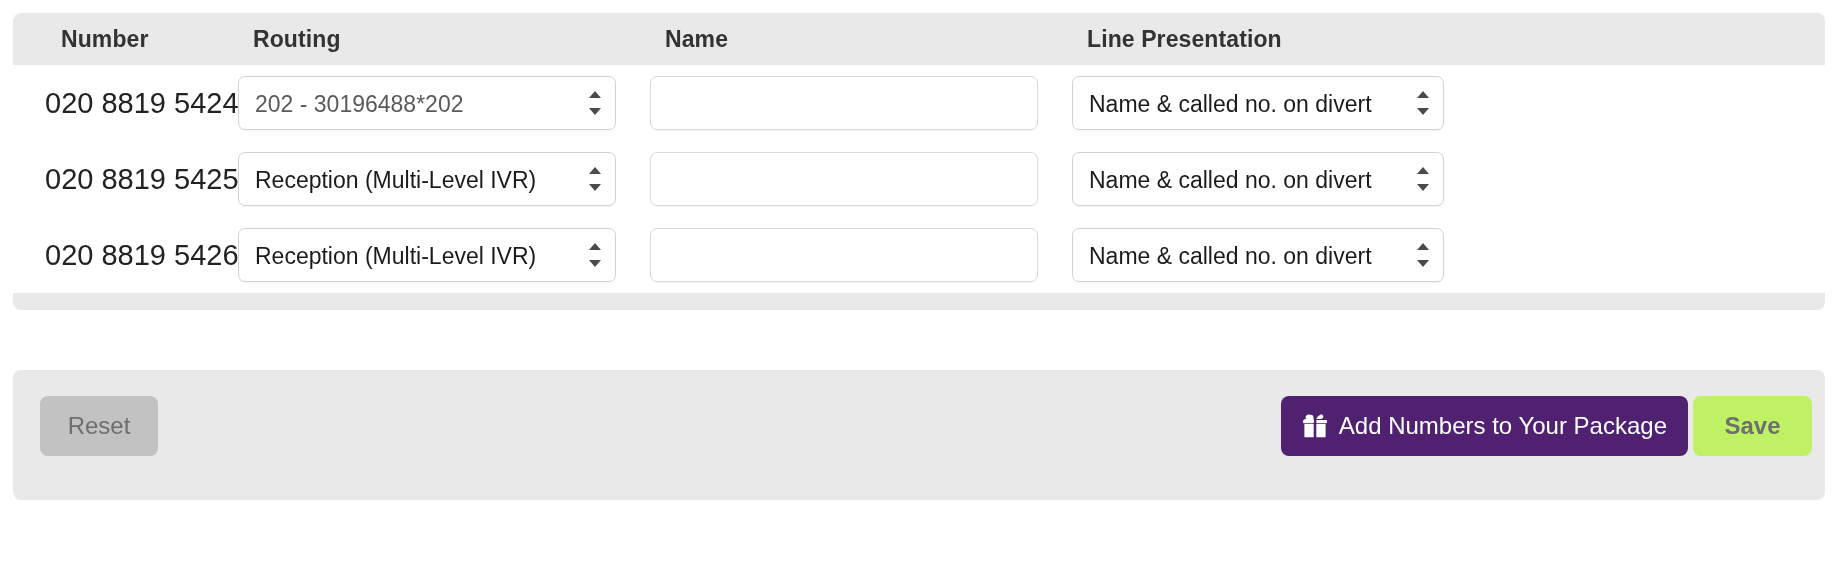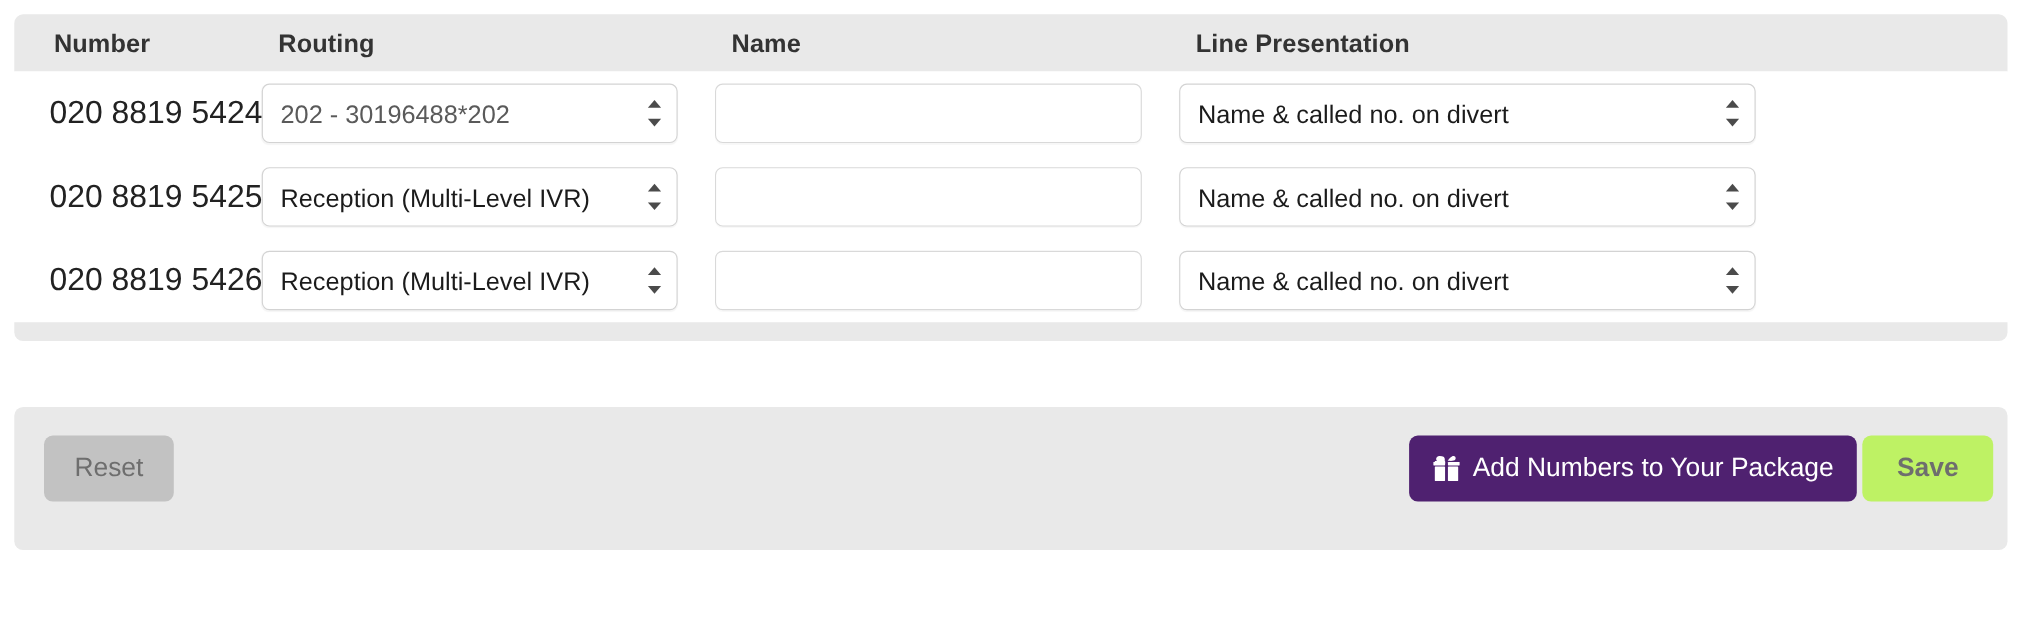--- a/index.html
+++ b/index.html
@@ -38,21 +38,21 @@
     align-items: center;
   }
 
   .th {
     font-size: 23px;
     font-weight: bold;
     color: #333333;
     letter-spacing: 0.1px;
   }
 
-  .col-number     { width: 240px; padding-left: 36px; box-sizing: border-box; }
+  .col-number     { width: 240px; padding-left: 48px; box-sizing: border-box; }
   .col-routing    { width: 412px; padding-left: 0px;  box-sizing: border-box; }
   .col-name       { width: 422px; padding-left: 0px;  box-sizing: border-box; }
   .col-linepres   { width: 480px; padding-left: 0px;  box-sizing: border-box; }
 
   .table-body {
     background: #ffffff;
   }
 
   .row {
     display: flex;
@@ -119,21 +119,21 @@
     top: 1px;
     border-bottom: 7px solid #4b4b4b;
   }
   .select .arrows .dn {
     bottom: 1px;
     border-top: 7px solid #4b4b4b;
   }
 
   .sel-routing-1 { width: 378px; padding-left: 20px; }
   .sel-routing   { width: 378px; }
-  .sel-linepres  { width: 524px; }
+  .sel-linepres  { width: 372px; }
 
   
   .text-input {
     display: block;
     width: 388px;
     height: 54px;
     box-sizing: border-box;
     border: 1px solid #d9d9d9;
     border-radius: 7px;
     background: #ffffff;

